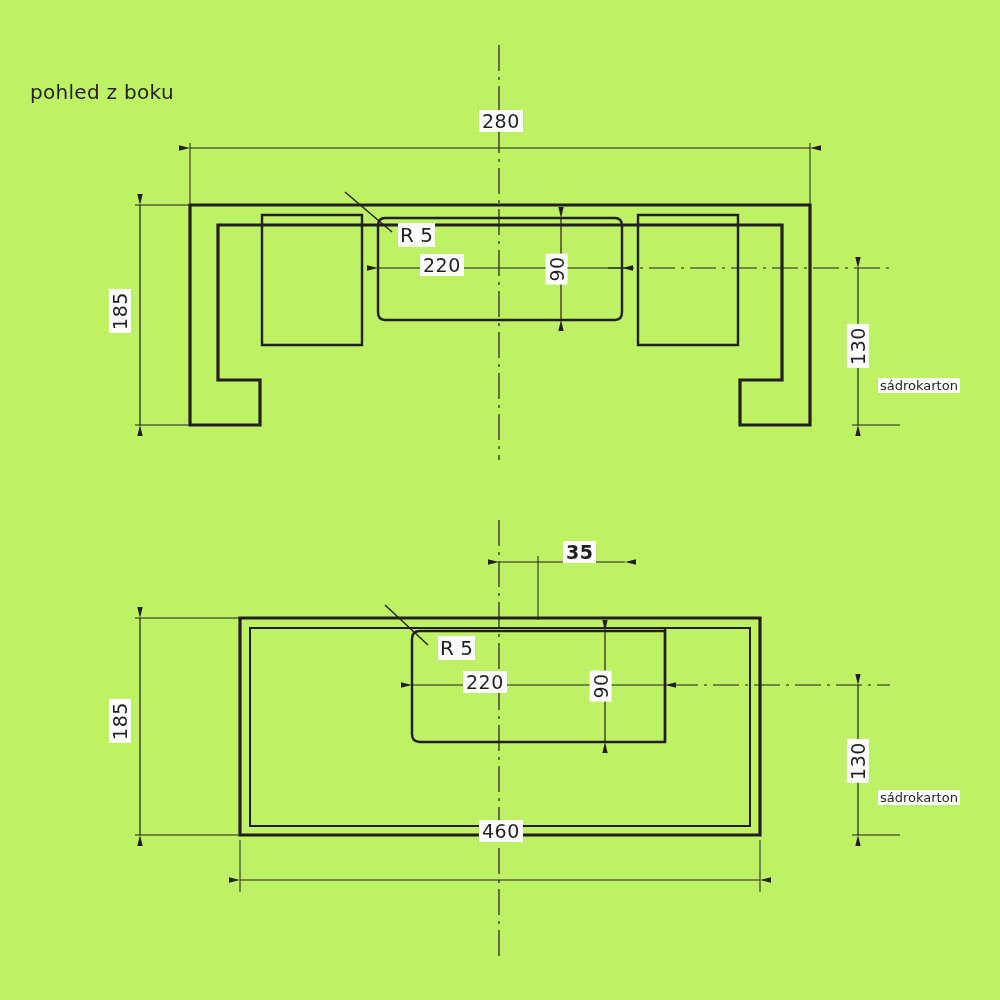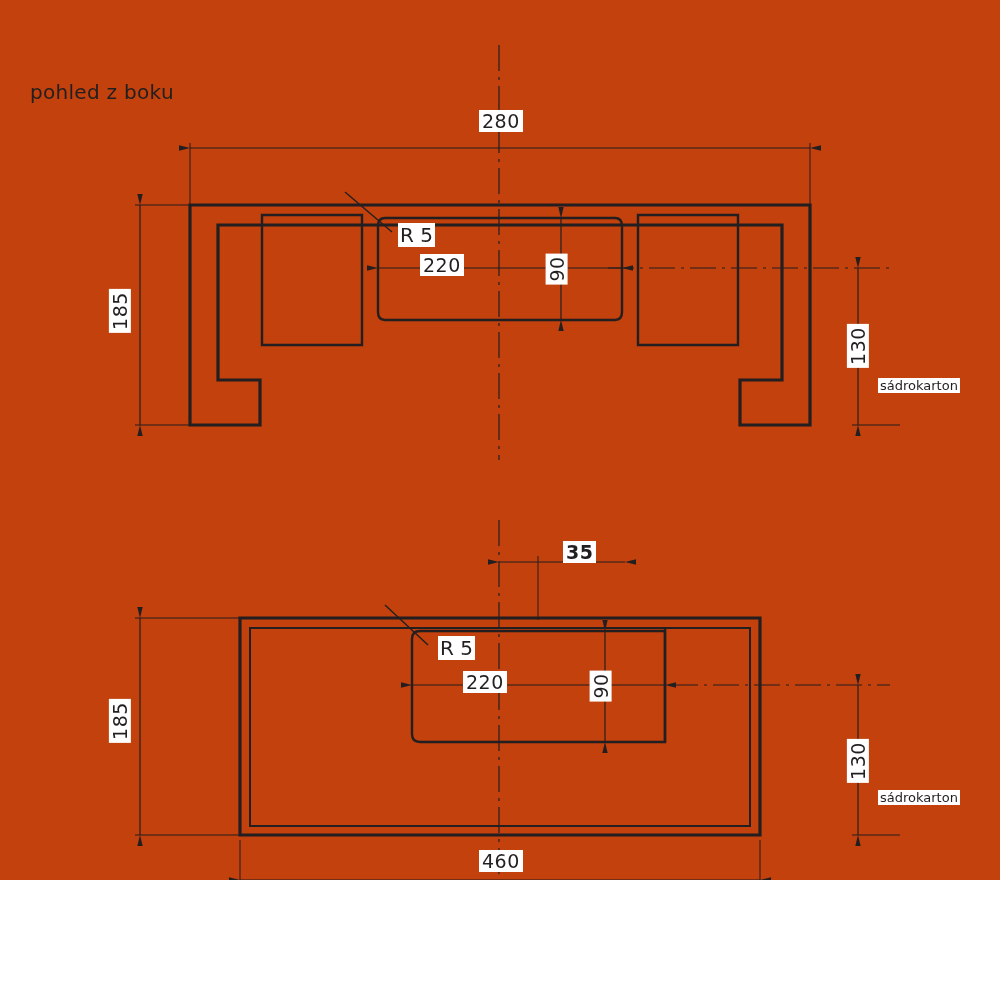--- a/index.html
+++ b/index.html
@@ -6,22 +6,22 @@
     margin: 0;
     padding: 0;
     background: #ffffff;
   }
   body {
     font-family: "DejaVu Sans", sans-serif;
   }
   #stage {
     position: relative;
     width: 1000px;
-    height: 880px;
-    background: #c2410c;
+    height: 1000px;
+    background: #bef264;
     overflow: hidden;
   }
   svg.drawing {
     position: absolute;
     left: 0;
     top: 0;
     width: 1000px;
     height: 1000px;
   }
   .view-title {
@@ -160,19 +160,19 @@
   <div class="dim-label" style="left:563px; top:541px;font-weight:bold;">35</div>
 
   <div class="dim-label vert" style="left:98px; top:710px; transform:rotate(-90deg);">185</div>
 
   <div class="dim-label" style="left:463px; top:671px;">220</div>
 
   <div class="dim-label vert" style="left:585px; top:675px; transform:rotate(-90deg);">90</div>
 
   <div class="dim-label vert" style="left:836px; top:750px; transform:rotate(-90deg);">130</div>
 
-  <div class="dim-label" style="left:479px; top:850px;">460</div>
+  <div class="dim-label" style="left:479px; top:820px;">460</div>
 
   <div class="radius-label" style="left:438px; top:636px;">R 5</div>
 
   <div class="note-label" style="left:878px; top:790px;">sádrokarton</div>
 
 </div>
 
 </body></html>

